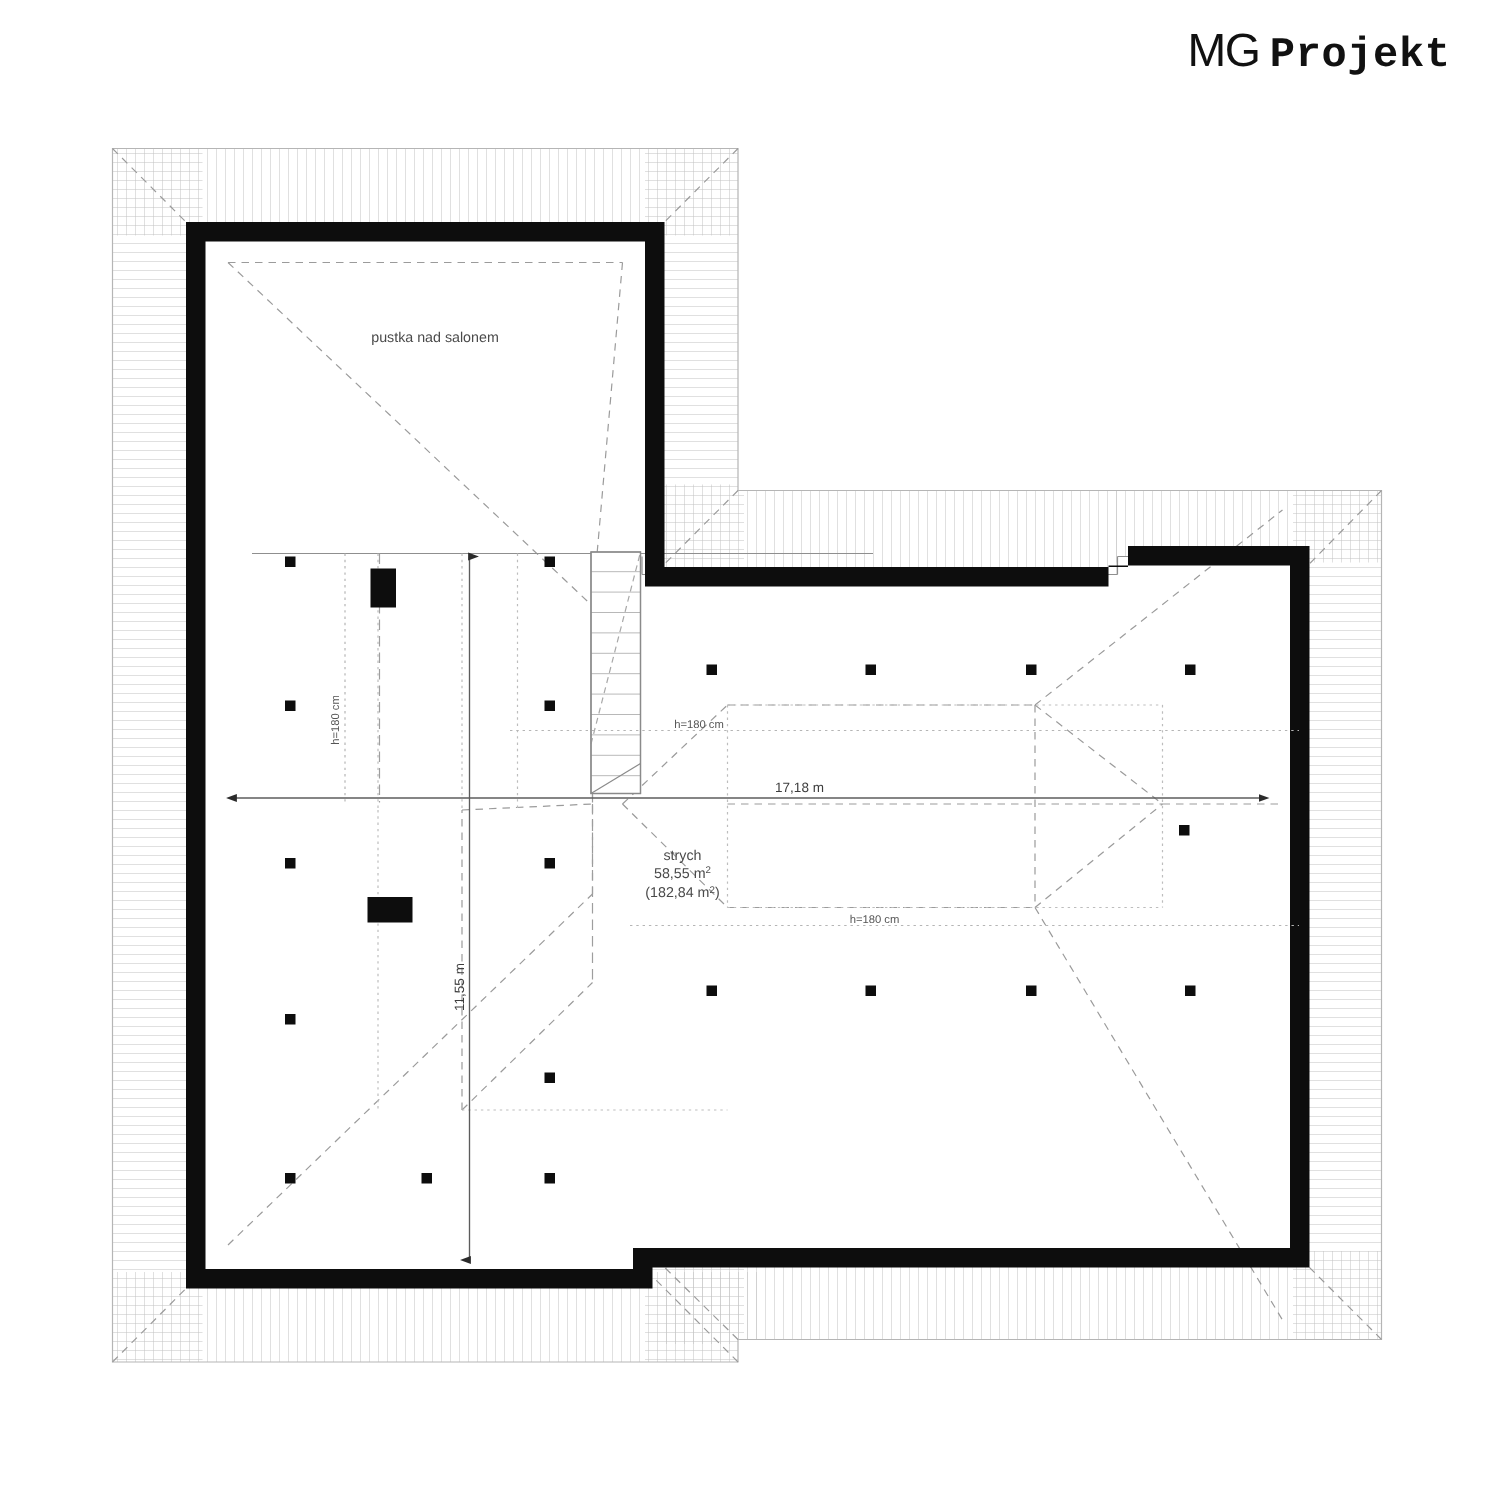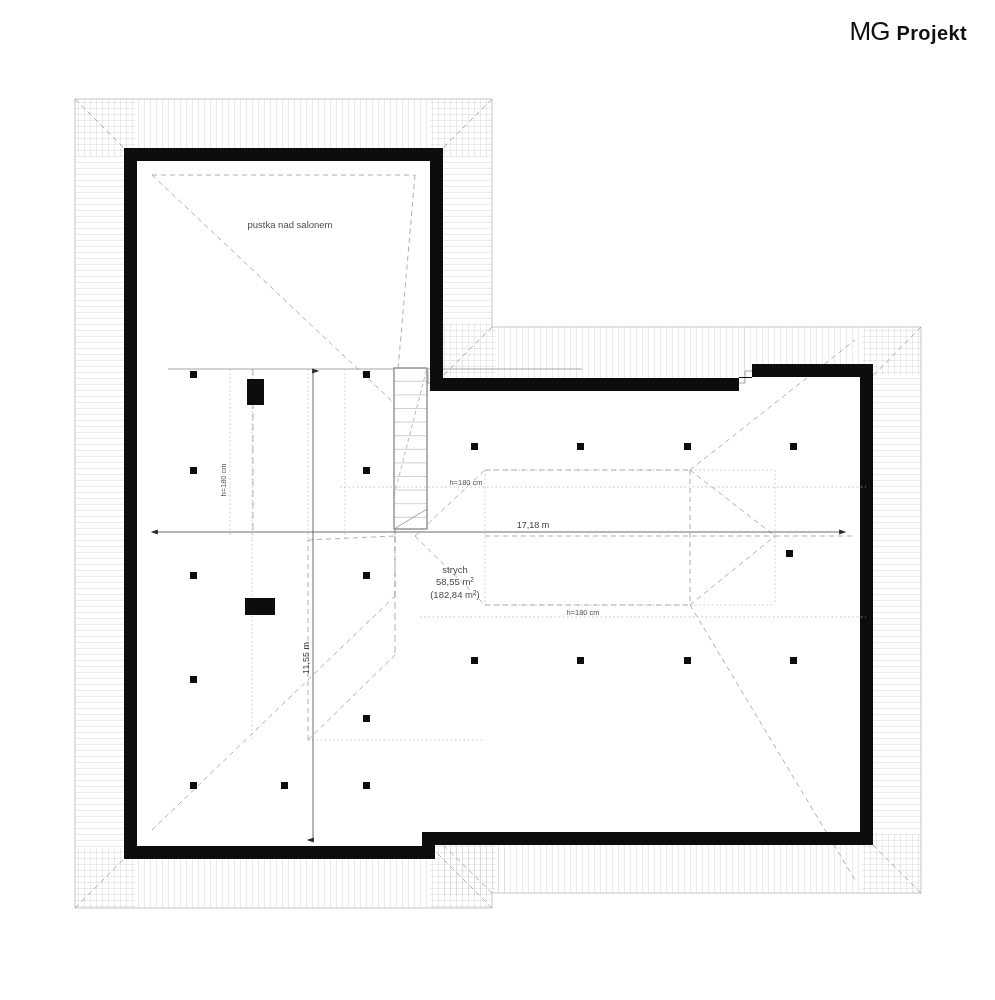--- a/index.html
+++ b/index.html
@@ -25,29 +25,29 @@
     position: absolute;
     right: 28px;
     top: 18px;
     display: flex;
     align-items: baseline;
     gap: 7px;
     user-select: none;
   }
   #brand-logo .mg {
     font-family: "Liberation Sans", sans-serif;
-    font-size: 26px;
+    font-size: 31px;
     font-weight: 400;
     letter-spacing: -1px;
     color: #111111;
     line-height: 1;
   }
   #brand-logo .projekt {
-    font-family: Liberation Sans, sans-serif;
-    font-size: 20px;
+    font-family: Liberation Mono, monospace;
+    font-size: 28px;
     font-weight: bold;
     letter-spacing: 0.4px;
     color: #111111;
     line-height: 1;
   }
   
   .plan-text {
     font-family: "Liberation Sans", sans-serif;
     fill: #4a4a4a;
   }

